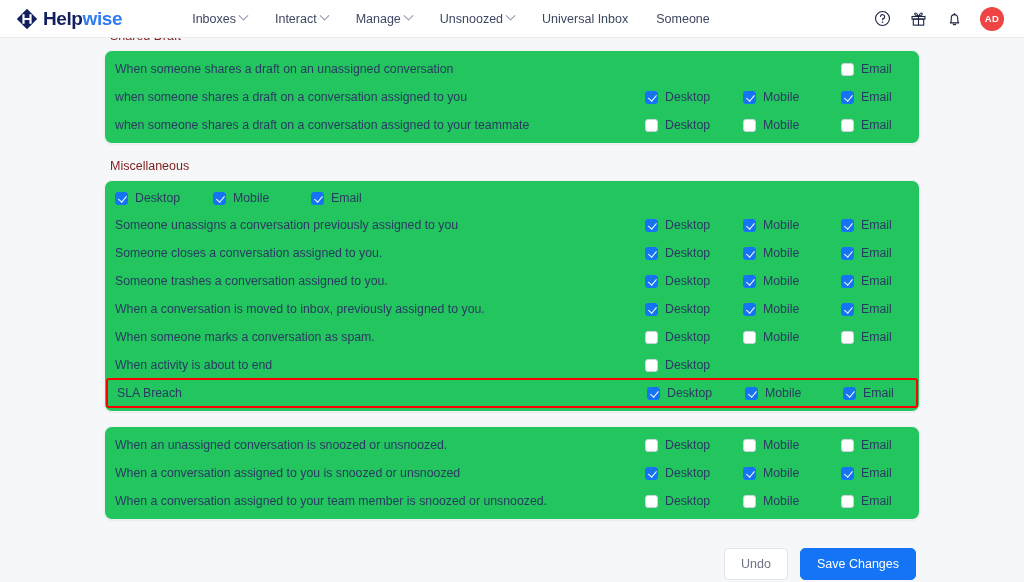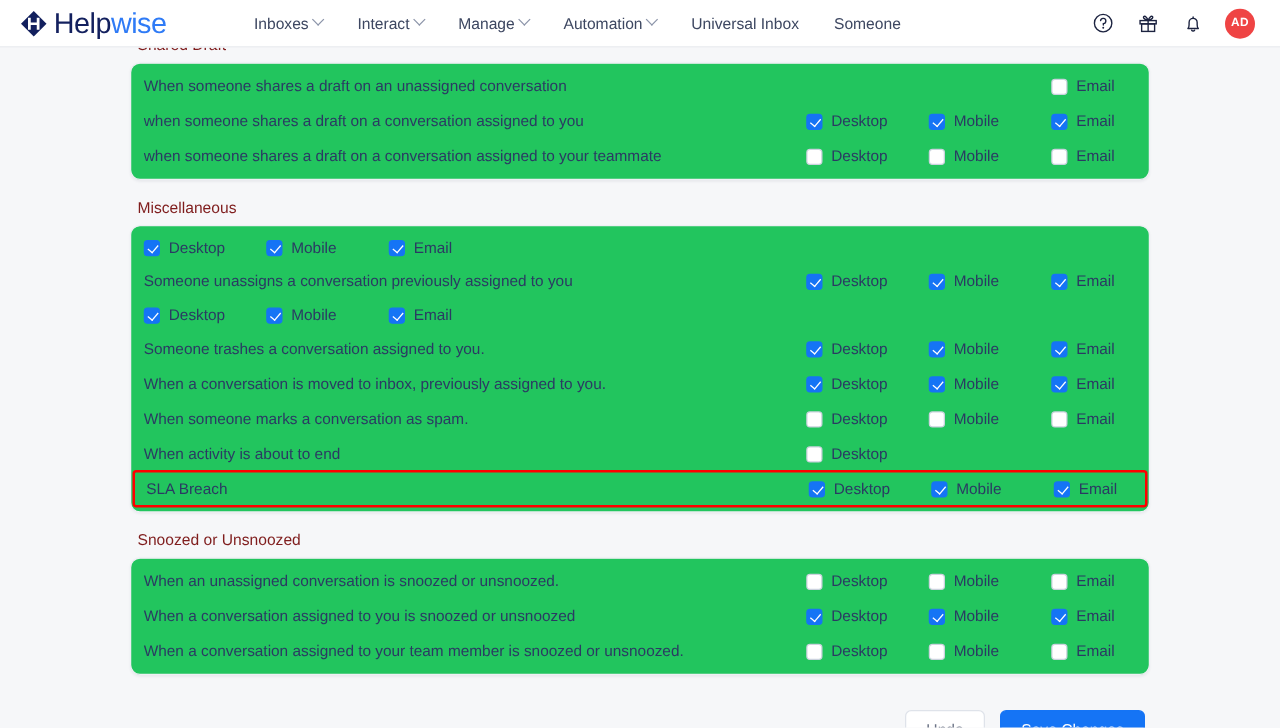--- a/index.html
+++ b/index.html
@@ -37,22 +37,22 @@
     margin-right: 56px;
     cursor: pointer;
   }
   .brand-mark {
     width: 22px;
     height: 22px;
     position: relative;
     flex: 0 0 auto;
   }
   .brand-text {
-    font-size: 23px;
-    font-weight: normal;
+    font-size: 19px;
+    font-weight: bold;
     letter-spacing: -0.4px;
     line-height: 1;
     white-space: nowrap;
   }
   .brand-text .t1 { color: #13205e; }
   .brand-text .t2 { color: #2f7bf6; }
 
   .nav {
     display: flex;
     align-items: center;
@@ -272,21 +272,21 @@
     </div>
     <div class="nav-item">
       <span>Interact</span>
       <span class="caret"></span>
     </div>
     <div class="nav-item">
       <span>Manage</span>
       <span class="caret"></span>
     </div>
     <div class="nav-item">
-      <span>Automation</span>
+      <span>Unsnoozed</span>
       <span class="caret"></span>
     </div>
     <div class="nav-item">
       <span>Universal Inbox</span>
     </div>
     <div class="nav-item">
       <span>Someone</span>
     </div>
   </div>
 
@@ -410,20 +410,21 @@
                   <span class="cbx on"></span>
                   <span class="opt-label">Mobile</span>
                 </div>
                 <div class="opt">
                   <span class="cbx on"></span>
                   <span class="opt-label">Email</span>
                 </div>
               </div>
             </div>
             <div class="row">
+              <div class="row-label">Someone closes a conversation assigned to you.</div>
               <div class="row-options">
                 <div class="opt">
                   <span class="cbx on"></span>
                   <span class="opt-label">Desktop</span>
                 </div>
                 <div class="opt">
                   <span class="cbx on"></span>
                   <span class="opt-label">Mobile</span>
                 </div>
                 <div class="opt">
@@ -513,21 +514,20 @@
                 </div>
                 <div class="opt">
                   <span class="cbx on"></span>
                   <span class="opt-label">Email</span>
                 </div>
               </div>
             </div>
           </div>
         </div>
         <div class="section">
-          <div class="section-title">Snoozed or Unsnoozed</div>
           <div class="card">
             <div class="row">
               <div class="row-label">When an unassigned conversation is snoozed or unsnoozed.</div>
               <div class="row-options">
                 <div class="opt">
                   <span class="cbx"></span>
                   <span class="opt-label">Desktop</span>
                 </div>
                 <div class="opt">
                   <span class="cbx"></span>

